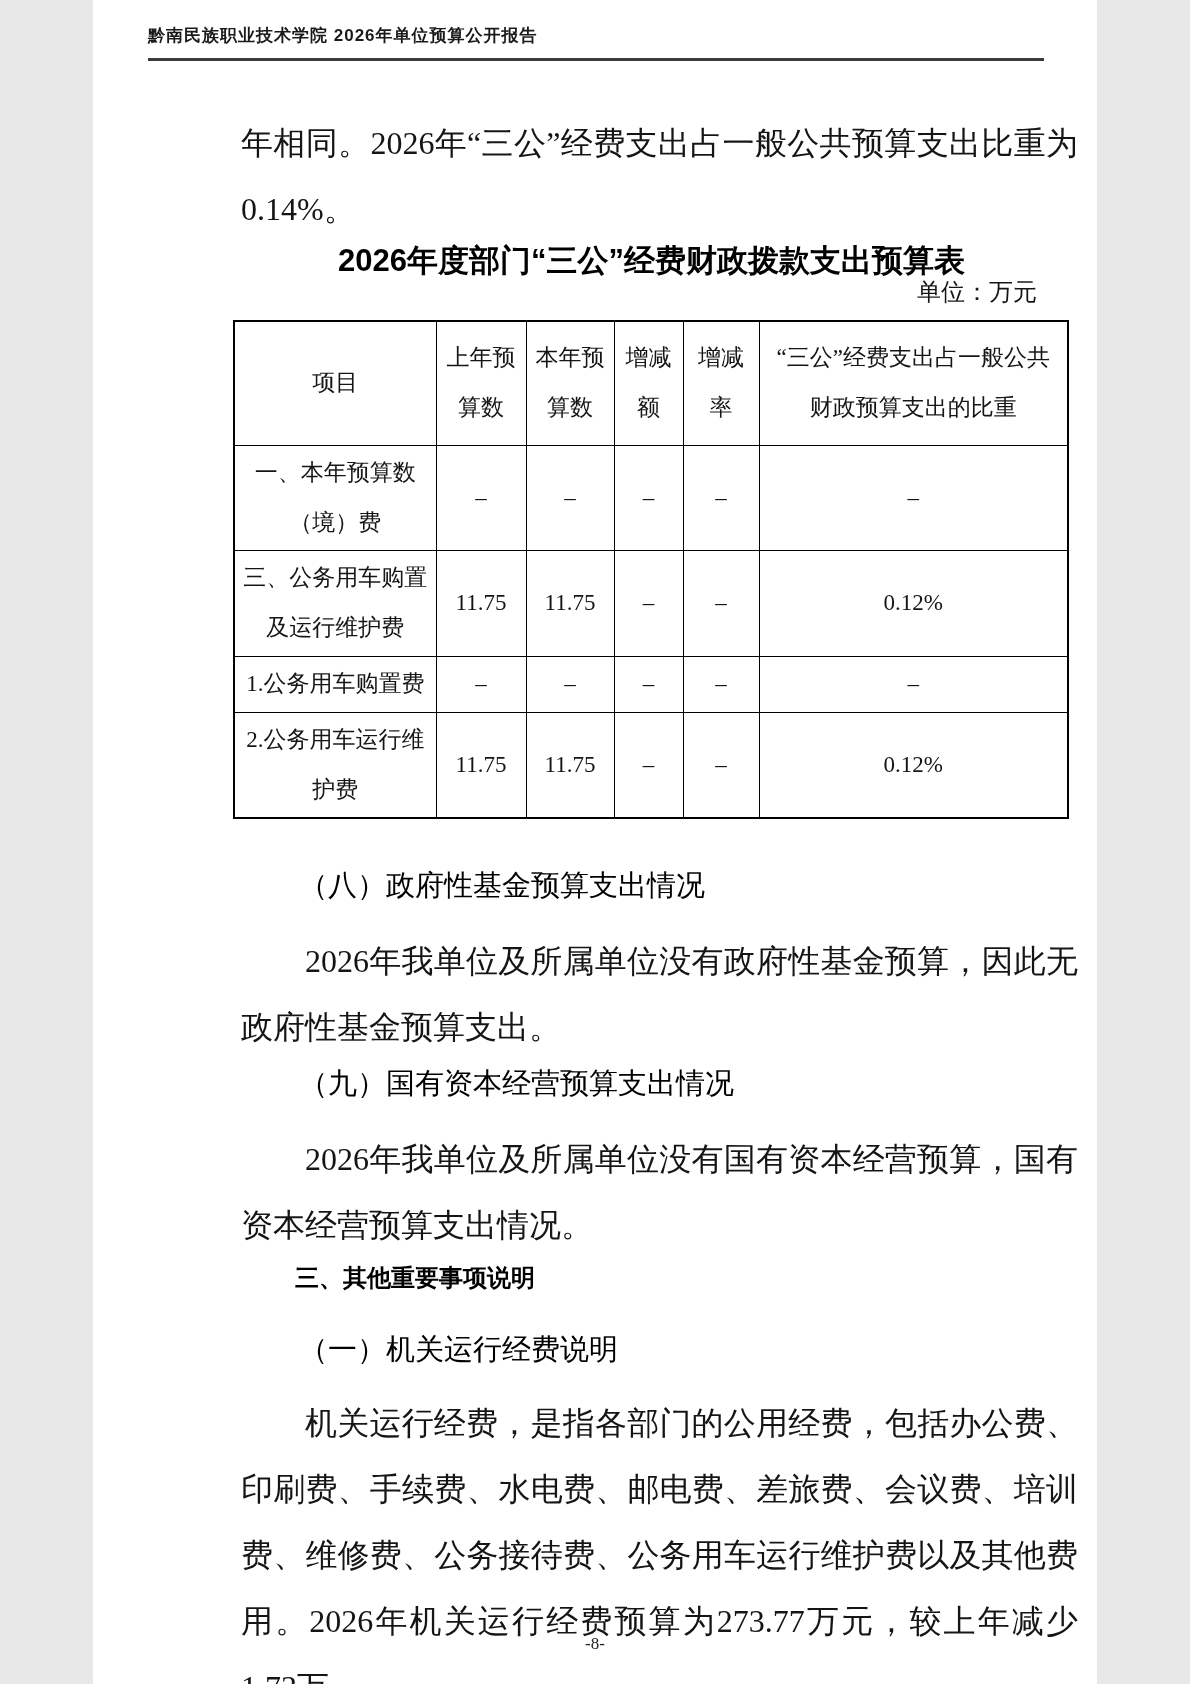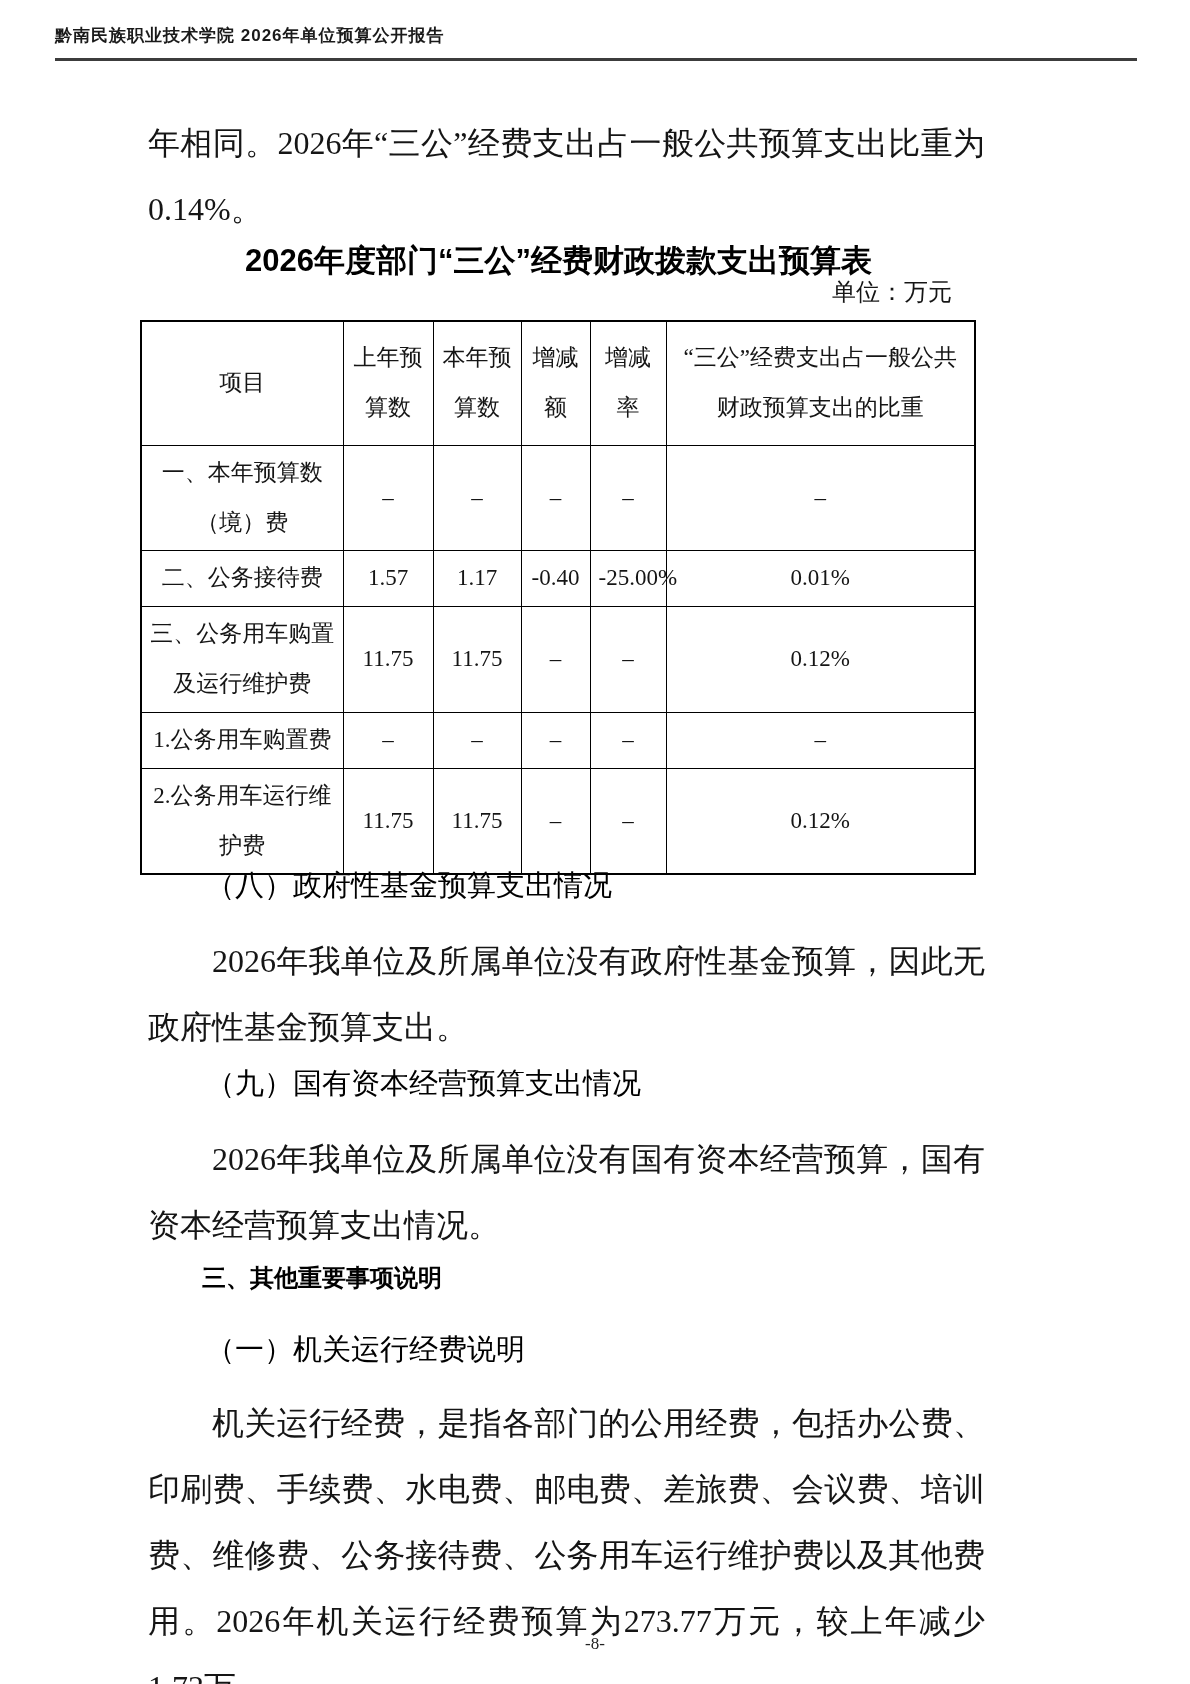--- a/index.html
+++ b/index.html
@@ -1,18 +1,18 @@
 <!DOCTYPE html>
 <html><head>
 <meta charset="utf-8">
 <style>
   html,body{margin:0;padding:0;background:#e8e8e8;}
   .page{
     position:relative;
-    width:1190px;height:1684px;
+    width:1004px;height:1684px;
     margin:0 auto;
     background:#ffffff;
     color:#111;
     font-family:"Liberation Serif","DejaVu Serif",serif;
     overflow:hidden;
   }
   .doc-header{
     position:absolute;left:55px;top:24px;
     font-family:"Liberation Sans","DejaVu Sans",sans-serif;
     font-weight:bold;font-size:17px;color:#1a1a1a;
@@ -29,21 +29,21 @@
   }
   .indent{text-indent:2em;}
   .intro{position:absolute;left:140px;width:837px;top:102px;}
   .table-title{
     position:absolute;left:140px;width:837px;top:220px;
     text-align:center;
     font-family:"Liberation Sans","DejaVu Sans",sans-serif;
     font-weight:bold;font-size:31px;color:#000;margin-top:20px;
   }
   .unit-label{
-    position:absolute;left:140px;width:837px;top:276px;
+    position:absolute;left:132px;width:837px;top:276px;
     text-align:right;padding-right:25px;box-sizing:border-box;
     font-size:24px;color:#151515;
   }
   .budget-table-wrap{position:absolute;left:140px;top:320px;}
   table.budget{
     border-collapse:collapse;table-layout:fixed;
     width:834px;border:2.5px solid #000;
     font-size:23px;color:#151515;
   }
   table.budget td,table.budget th{
@@ -109,28 +109,20 @@
           <th>“三公”经费支出占一般公共财政预算支出的比重</th>
         </tr>
         <tr class="r-tall">
           <td>一、本年预算数（境）费</td>
           <td>–</td>
           <td>–</td>
           <td>–</td>
           <td>–</td>
           <td>–</td>
         </tr>
-        <tr class="r-short">
-          <td>二、公务接待费</td>
-          <td>1.57</td>
-          <td>1.17</td>
-          <td>-0.40</td>
-          <td>-25.00%</td>
-          <td>0.01%</td>
-        </tr>
         <tr class="r-mid">
           <td>三、公务用车购置及运行维护费</td>
           <td>11.75</td>
           <td>11.75</td>
           <td>–</td>
           <td>–</td>
           <td>0.12%</td>
         </tr>
         <tr class="r-short">
           <td>1.公务用车购置费</td>

